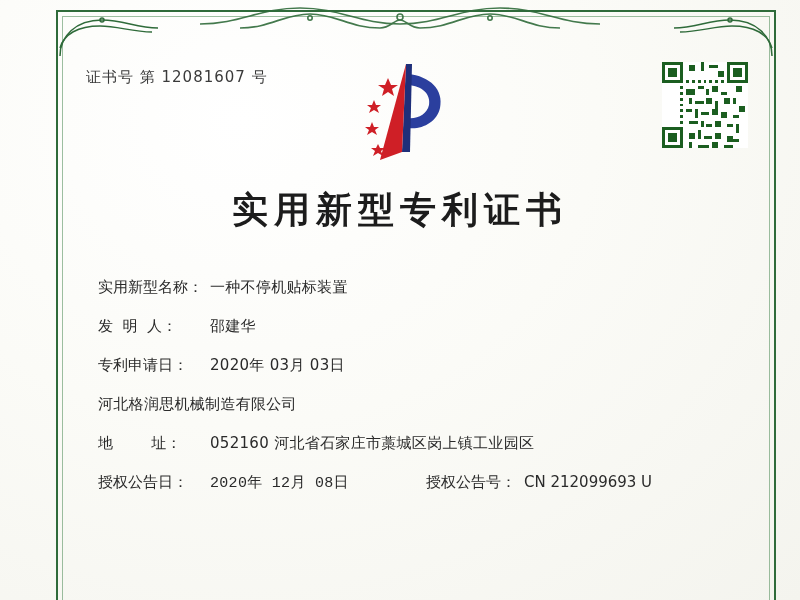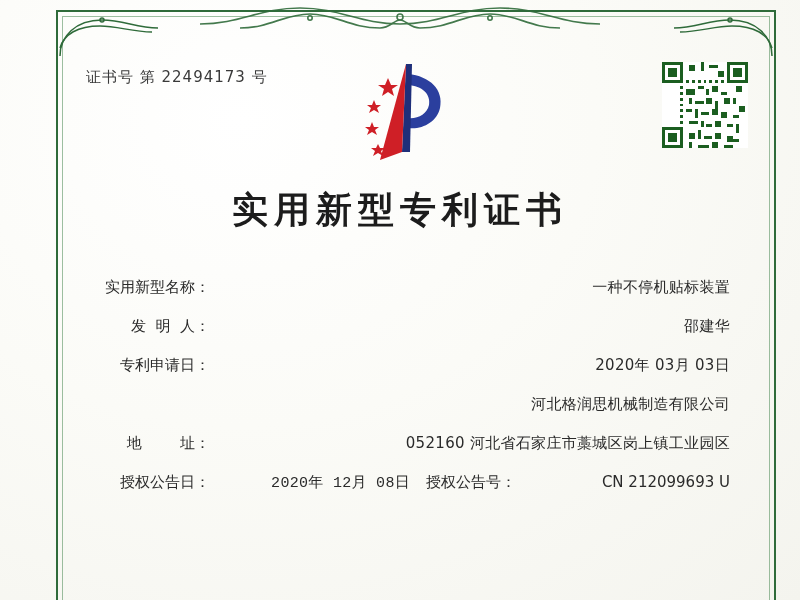--- a/index.html
+++ b/index.html
@@ -95,21 +95,20 @@
     color: #1c1c1c;
     font-weight: bold;
     font-family: "DejaVu Serif", serif;
   }
   
   .fields {
     position: absolute;
     left: 98px;
     top: 278px;
     right: 70px;
-    text-align: right;
   }
   .field-row {
     display: flex;
     align-items: baseline;
     margin-bottom: 20px;
     font-size: 15px;
     color: #2a2a2a;
   }
   .field-label {
     width: 112px;
@@ -165,21 +164,21 @@
     </g>
   </svg>
   <svg class="corner-flourish cf-tr" viewBox="0 0 120 46">
     <g fill="none" stroke="#2f6b3a" stroke-width="1.5">
       <path d="M2 44 C 2 24, 18 8, 44 8 C 66 8, 78 16, 100 16"></path>
       <path d="M2 36 C 6 22, 20 14, 42 14 C 60 14, 74 20, 94 20"></path>
       <circle cx="44" cy="8" r="2"></circle>
     </g>
   </svg>
 
-  <div class="cert-no">证书号 第 22494173 号</div>
+  <div class="cert-no">证书号 第 12081607 号</div>
 
   <svg class="logo" viewBox="0 0 110 110">
 
     <path d="M56 18 C 78 20, 92 34, 88 52 C 85 66, 70 74, 56 72 L 56 62 C 66 63, 75 58, 77 49 C 79 38, 70 30, 56 29 Z" fill="#2b3f9e"></path>
 
     <path d="M54 8 L 60 8 L 58 96 L 50 96 Z" fill="#1f2f7a"></path>
     <path d="M54 8 L 50 96 L 28 104 Z" fill="#cf1f26"></path>
 
     <g fill="#cf1f26">
       <polygon points="36,22 39,29 46,29 40,33 42,40 36,36 30,40 32,33 26,29 33,29"></polygon>

